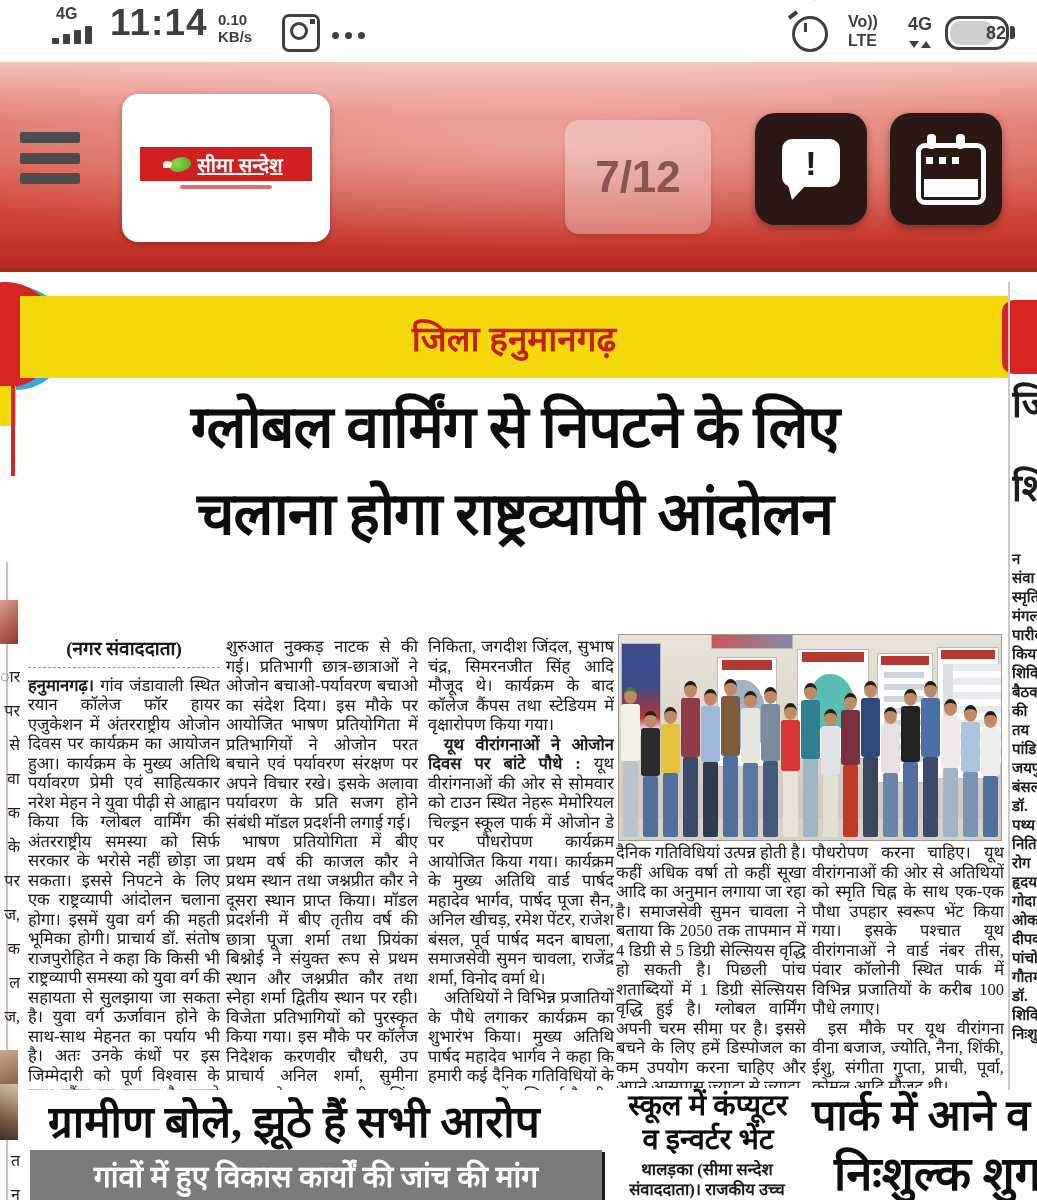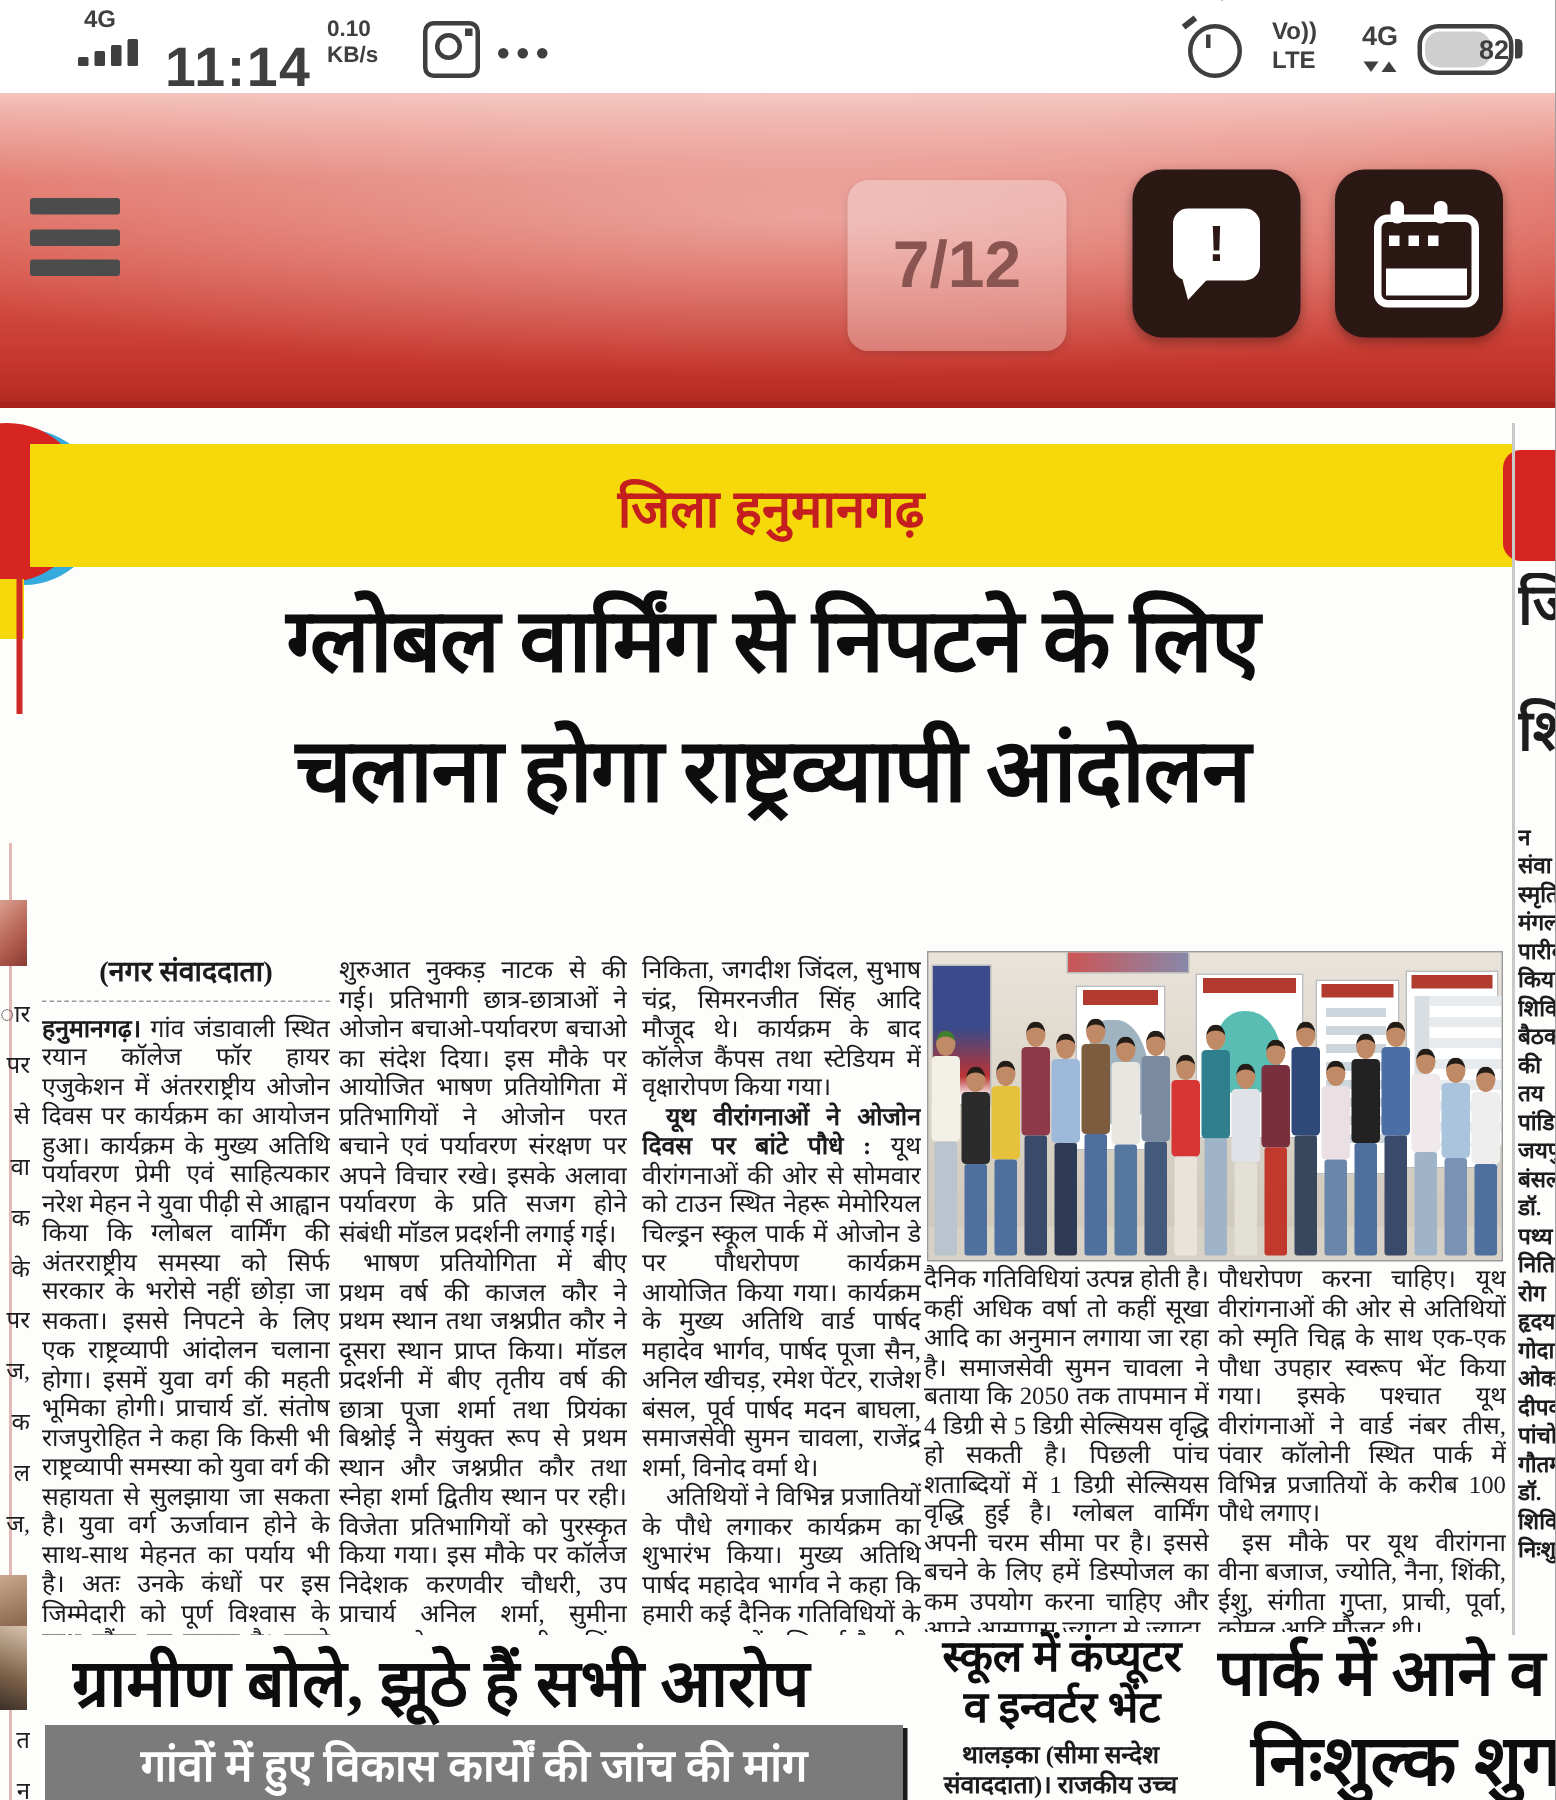--- a/index.html
+++ b/index.html
@@ -4,21 +4,21 @@
 <style>
   html,body{margin:0;padding:0;background:#888;}
   body{font-family:"Liberation Sans","DejaVu Sans",sans-serif;}
   .screen{position:relative;width:1037px;height:1200px;background:#737373;overflow:hidden;margin:0 auto;}
 
   
   .statusbar{position:absolute;left:0;top:0;width:1037px;height:62px;background:#fff;color:#3f3f3f;}
   .sig-bars{position:absolute;left:52px;top:26px;display:flex;align-items:flex-end;gap:4px;}
   .sig-bars i{display:block;width:7px;background:#3f3f3f;border-radius:1px;}
   .net-label{position:absolute;left:56px;top:5px;font-size:16px;font-weight:bold;}
-  .time{position:absolute;left:110px;top:24px;font-size:37px;font-weight:bold;letter-spacing:1px;}
+  .time{position:absolute;left:110px;top:2px;font-size:37px;font-weight:bold;letter-spacing:1px;}
   .speed{position:absolute;left:218px;top:11px;font-size:15px;font-weight:bold;line-height:17px;}
   .cam-icon{position:absolute;left:282px;top:14px;width:32px;height:32px;border:3px solid #3f3f3f;border-radius:7px;}
   .cam-icon::before{content:"";position:absolute;left:5px;top:5px;width:12px;height:12px;border:3px solid #3f3f3f;border-radius:50%;}
   .cam-icon::after{content:"";position:absolute;right:2px;top:2px;width:5px;height:5px;background:#3f3f3f;}
   .dots-icon{position:absolute;left:332px;top:32px;display:flex;gap:6px;}
   .dots-icon i{width:7px;height:7px;border-radius:50%;background:#3f3f3f;}
   .alarm-icon{position:absolute;left:792px;top:16px;width:30px;height:30px;border:3.5px solid #3f3f3f;border-radius:50%;}
   .alarm-icon::before{content:"";position:absolute;left:9px;top:4px;width:3px;height:9px;background:#3f3f3f;}
   .alarm-icon::after{content:"";position:absolute;left:-7px;top:-6px;width:10px;height:4px;background:#3f3f3f;transform:rotate(-38deg);box-shadow:31px 0 0 #3f3f3f;}
   .volte{position:absolute;left:848px;top:12px;font-weight:bold;line-height:19px;font-size:16px;}
@@ -136,20 +136,27 @@
       <span class="pct">82</span>
     </span>
   </div>
 
   <div class="appbar">
     <div class="hamburger">
         <i></i>
         <i></i>
         <i></i>
       </div>
+    <div class="logo-card">
+      <div class="logo-band">
+        <span class="logo-leaf"></span>
+        <span class="logo-text">सीमा सन्देश</span>
+      </div>
+      <div class="logo-tag"></div>
+    </div>
     <div class="page-chip">
       <span>7/12</span>
     </div>
     <div class="sq-btn" style="left:755px;">
       <span class="fb-bubble"><b>!</b></span>
     </div>
     <div class="sq-btn" style="left:890px;">
       <span class="cal-icon">
         <span class="dotrow">
             <i></i>

